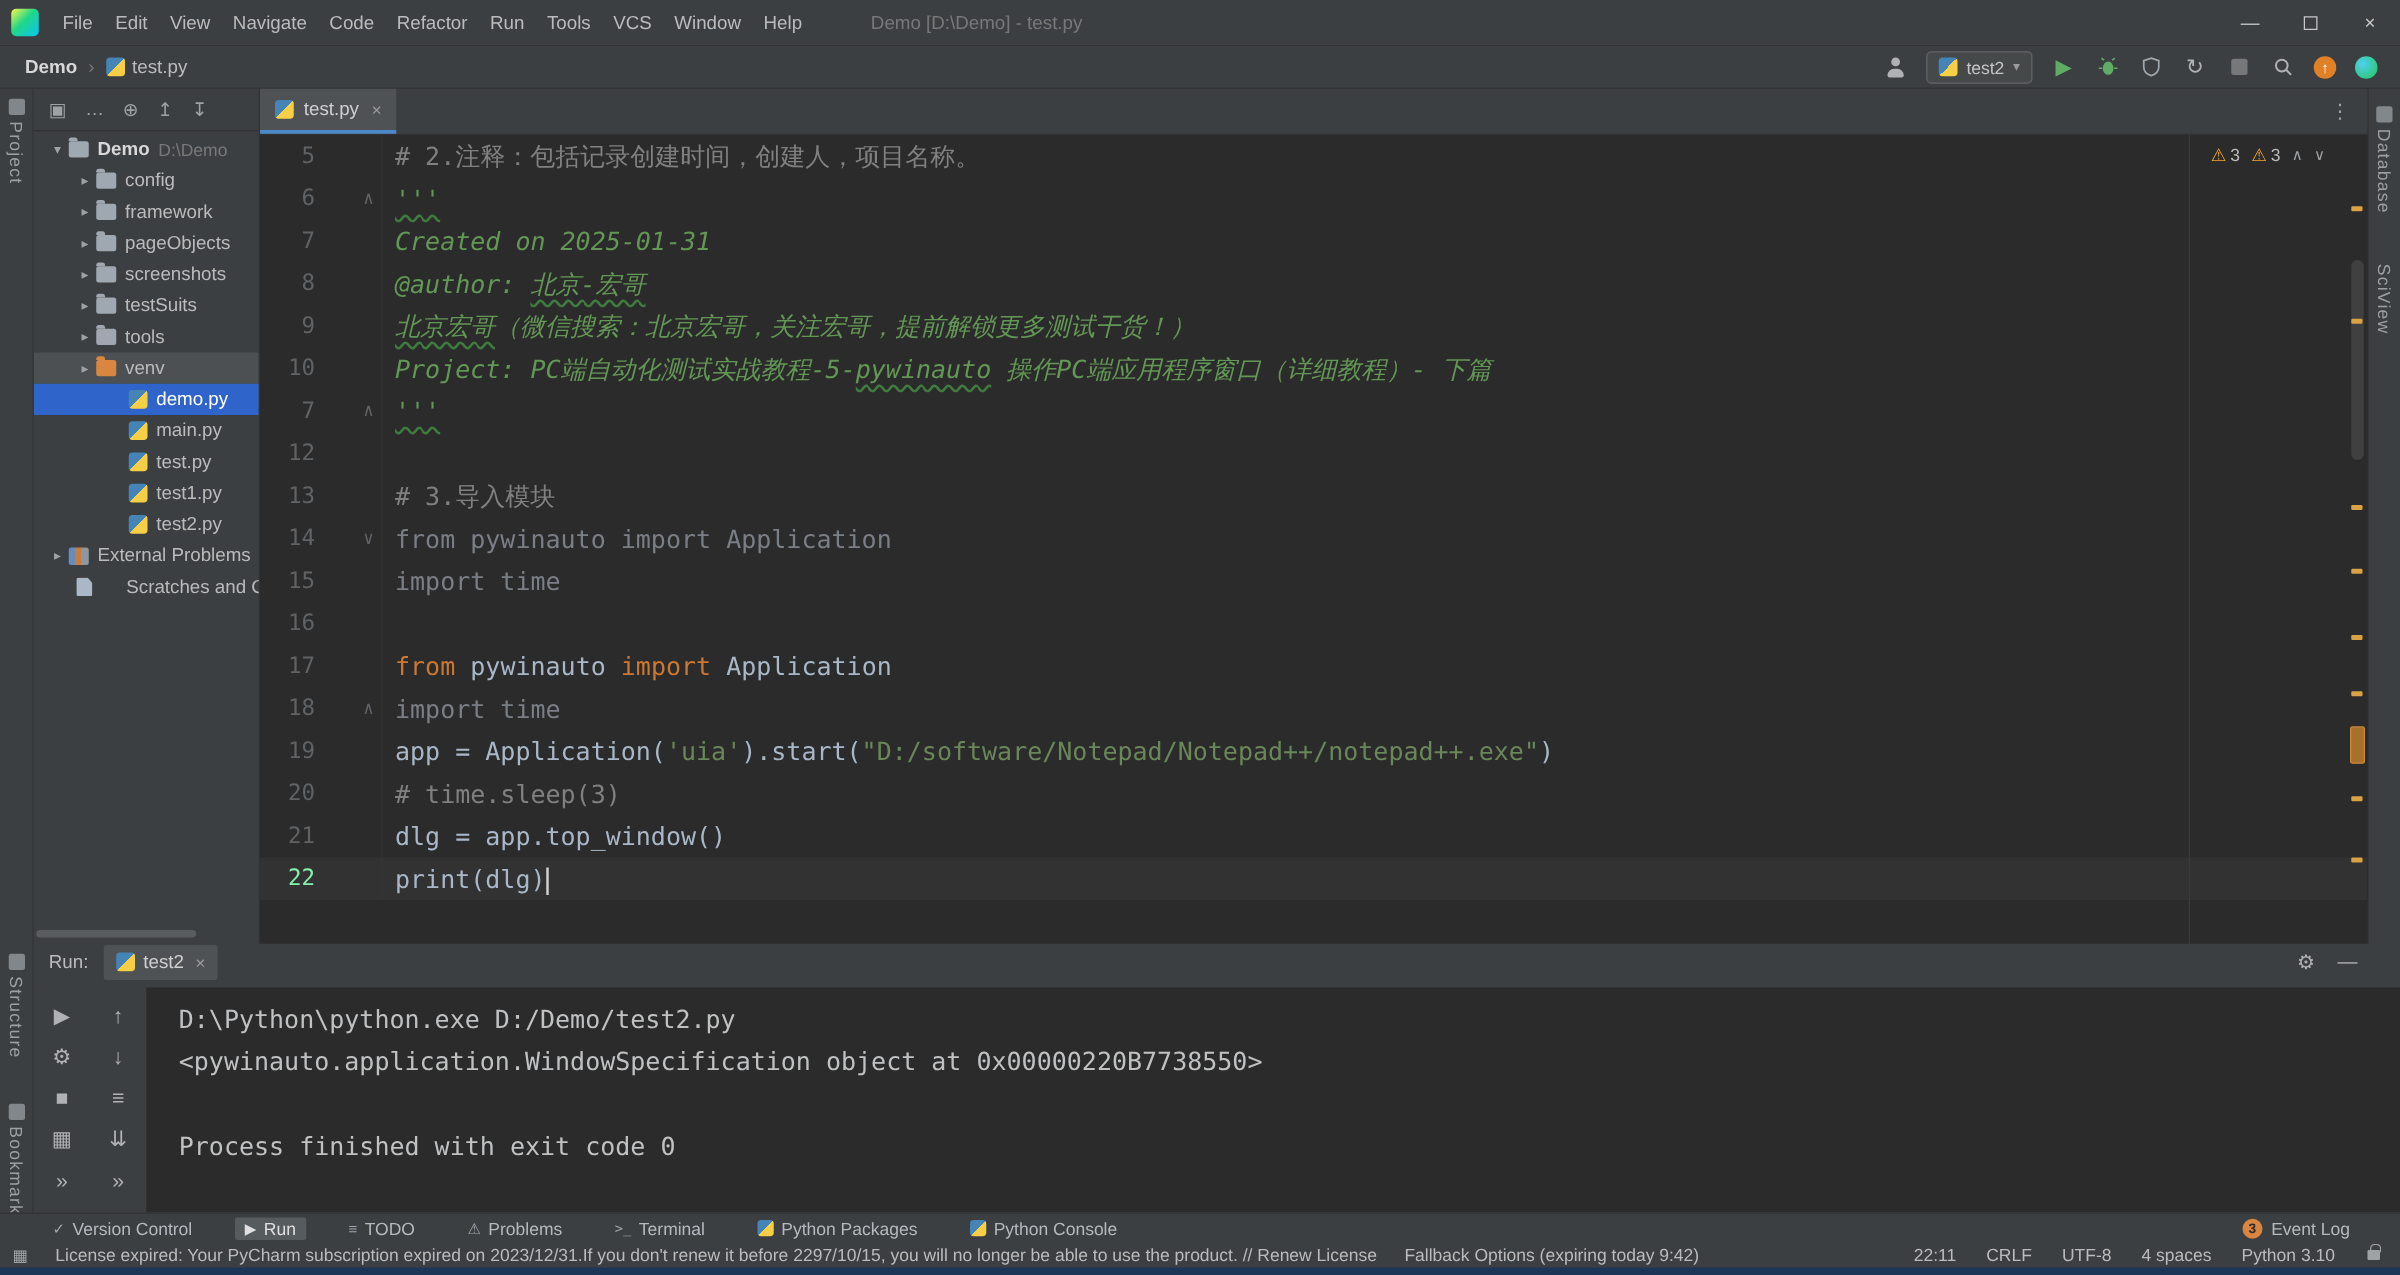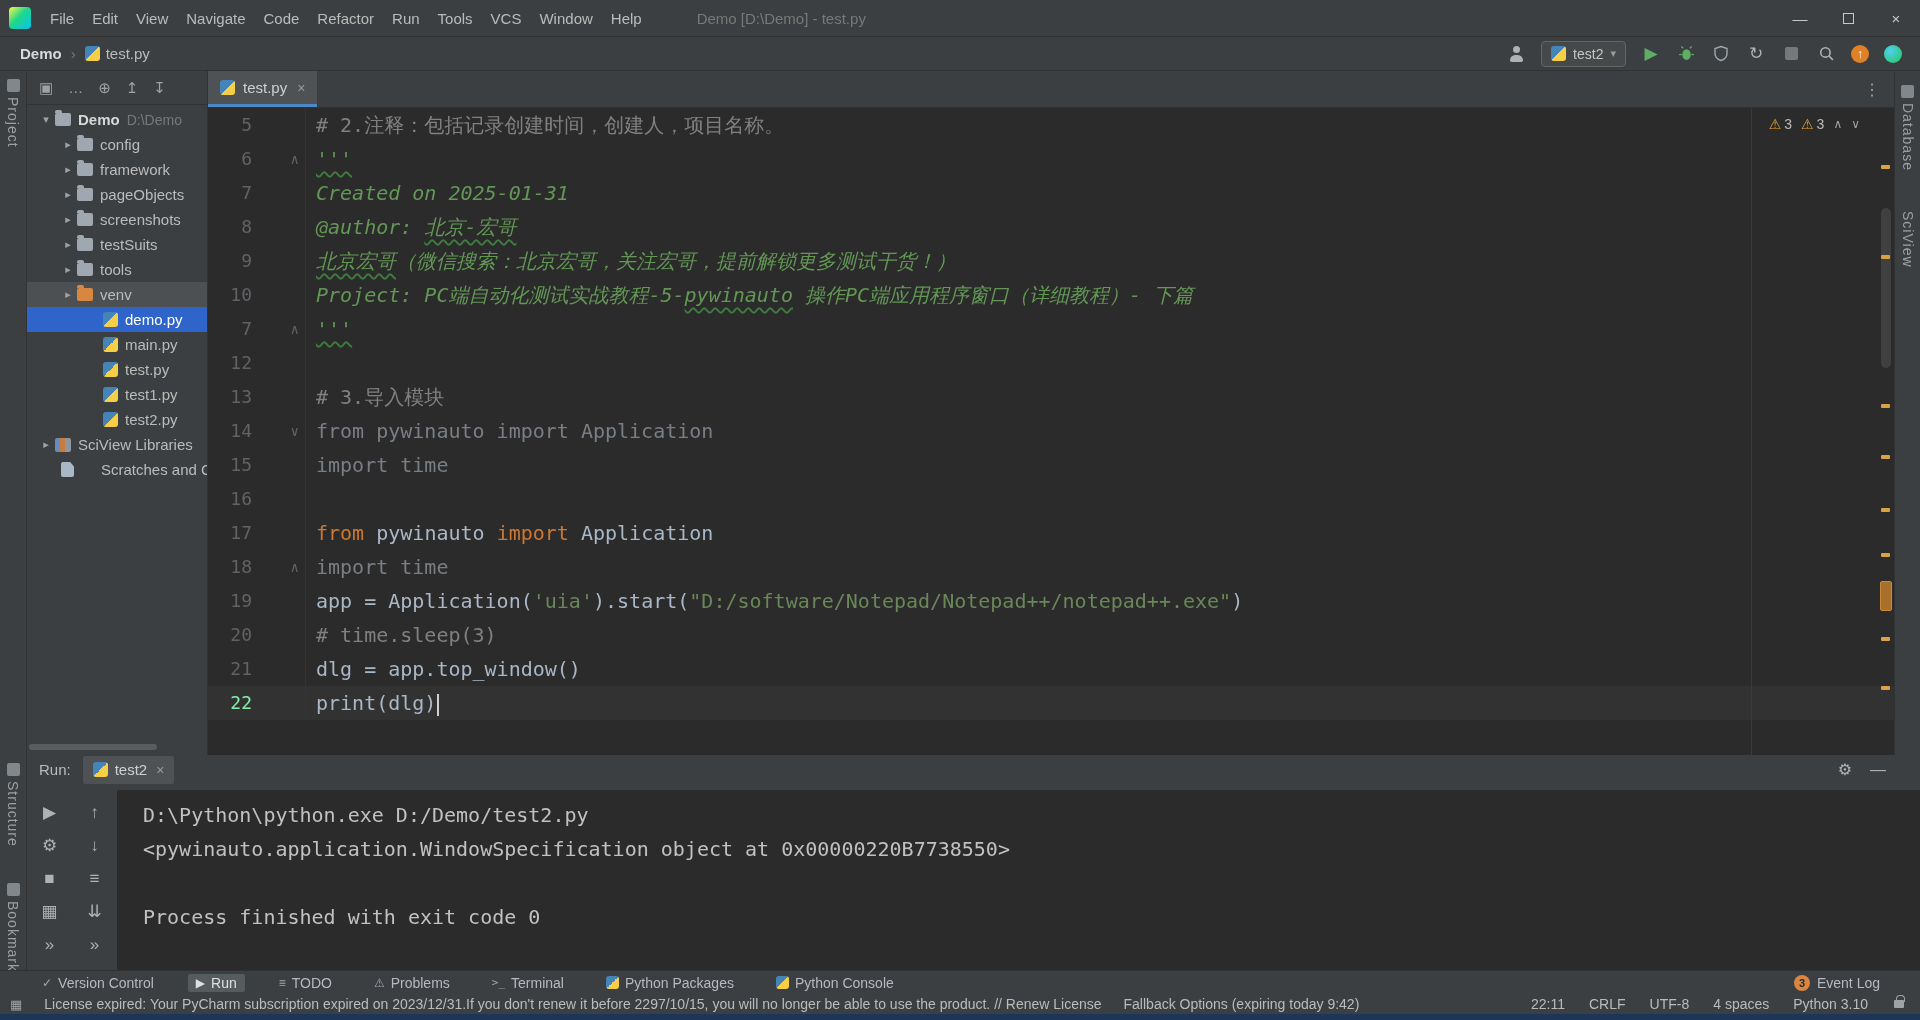--- a/index.html
+++ b/index.html
@@ -292,21 +292,21 @@
         <span class="ti ti-python"></span>
         <span class="tl">test1.py</span>
       </div>
       <div class="tree-row" style="padding-left: 76px; text-align: center;">
         <span class="ti ti-python"></span>
         <span class="tl">test2.py</span>
       </div>
       <div class="tree-row" style="padding-left: 10px;">
         <span class="chev">▸</span>
         <span class="ti ti-libraries"></span>
-        <span class="tl">SciView Libraries</span>
+        <span class="tl">External Problems</span>
       </div>
       <div class="tree-row" style="padding-left: 34px; gap: 20px;">
         <span class="ti ti-scratches"></span>
         <span class="tl">Scratches and Con</span>
       </div>
     </div>
   <div class="hscroll"></div>
 </div>
 
 <div class="editor-area">

